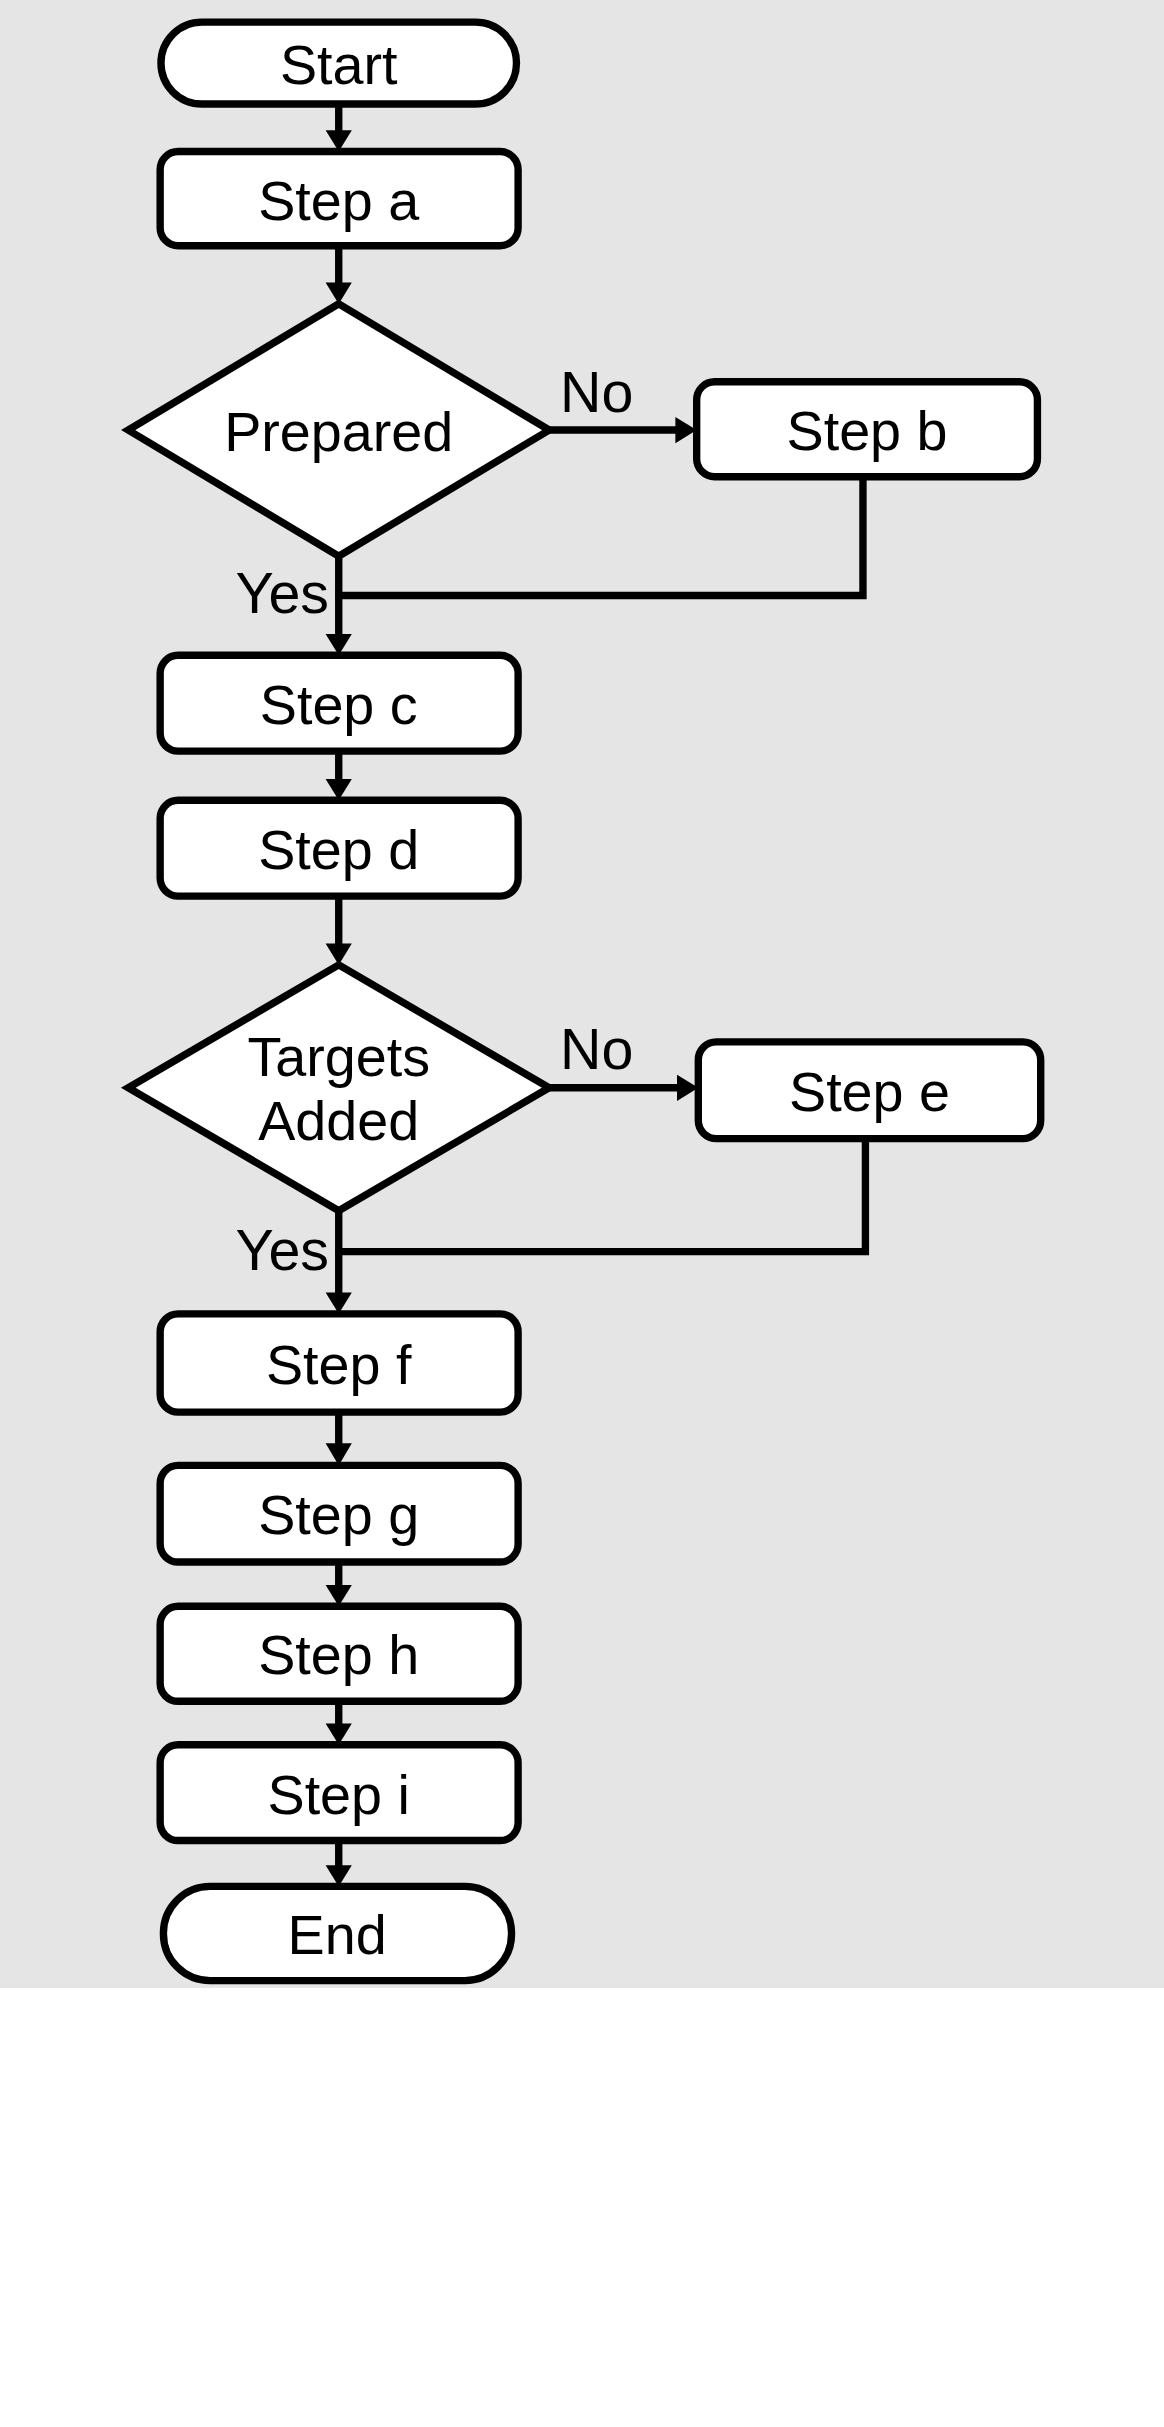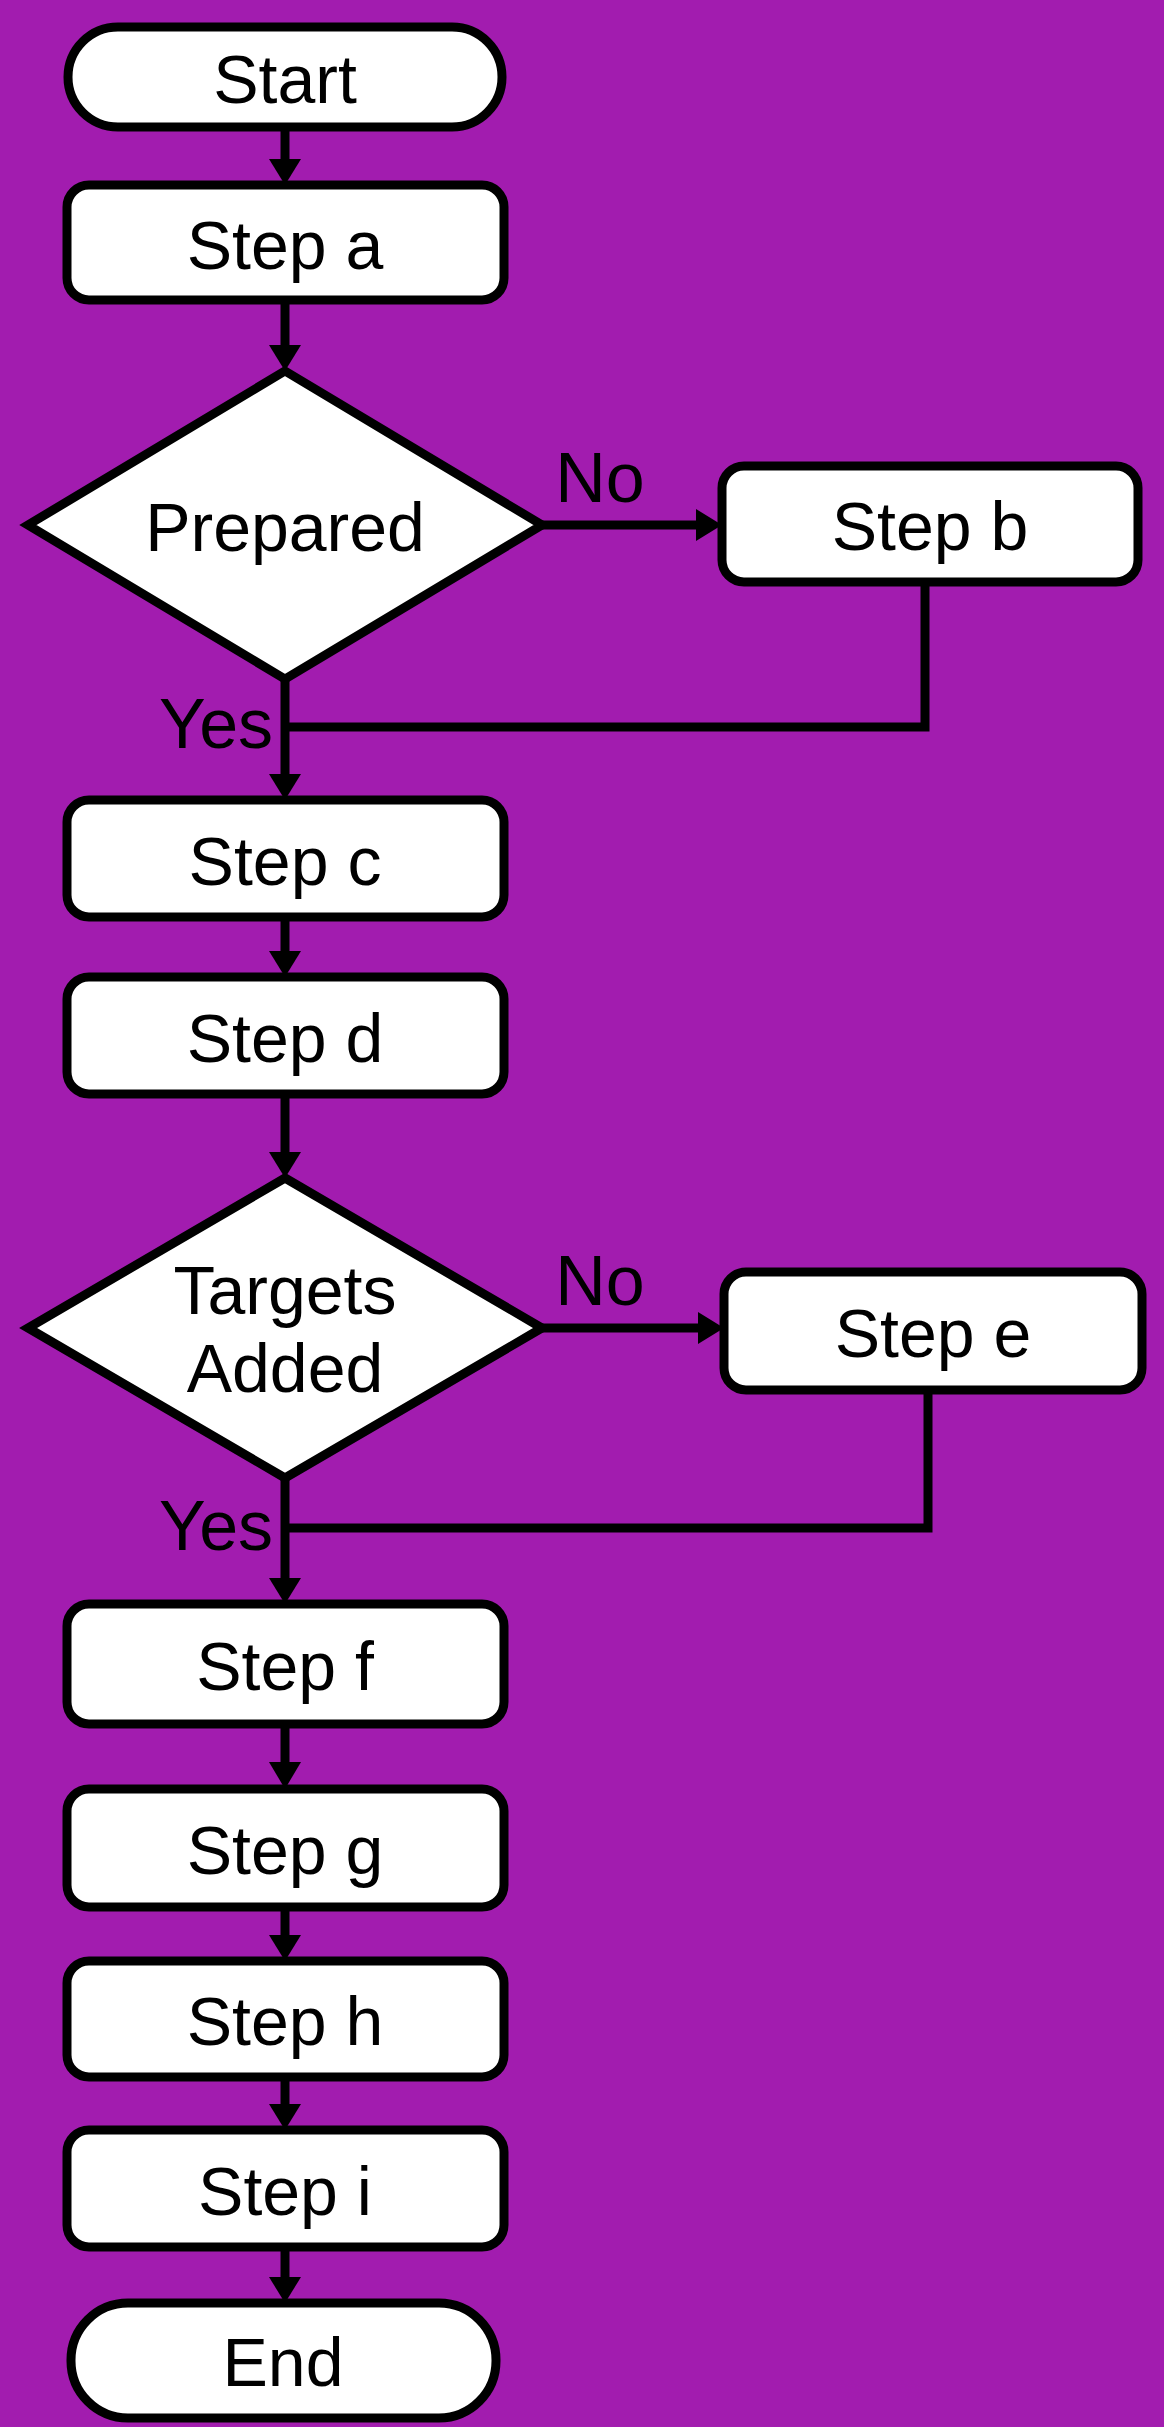--- a/index.html
+++ b/index.html
@@ -1,16 +1,16 @@
 <!DOCTYPE html>
 <html><head>
 <meta charset="utf-8">
 <style>
   html, body { margin: 0; padding: 0; background: #ffffff; }
-  .canvas { width: 1164px; height: 2427px; position: relative; background: #a21caf; }
+  .canvas { width: 1164px; height: 1988px; position: relative; background: #e5e5e5; }
   svg { display: block; width: 100%; height: 100%; }
   .shape { fill: #ffffff; stroke: #000000; stroke-width: 9; }
   .conn  { fill: none; stroke: #000000; stroke-width: 9; stroke-linejoin: miter; }
   .head  { fill: #000000; stroke: none; }
   .nlabel {
     font-family: "Liberation Sans", sans-serif;
     font-size: 68px; fill: #000000;
     text-anchor: middle; dominant-baseline: central;
   }
   .elabel {

